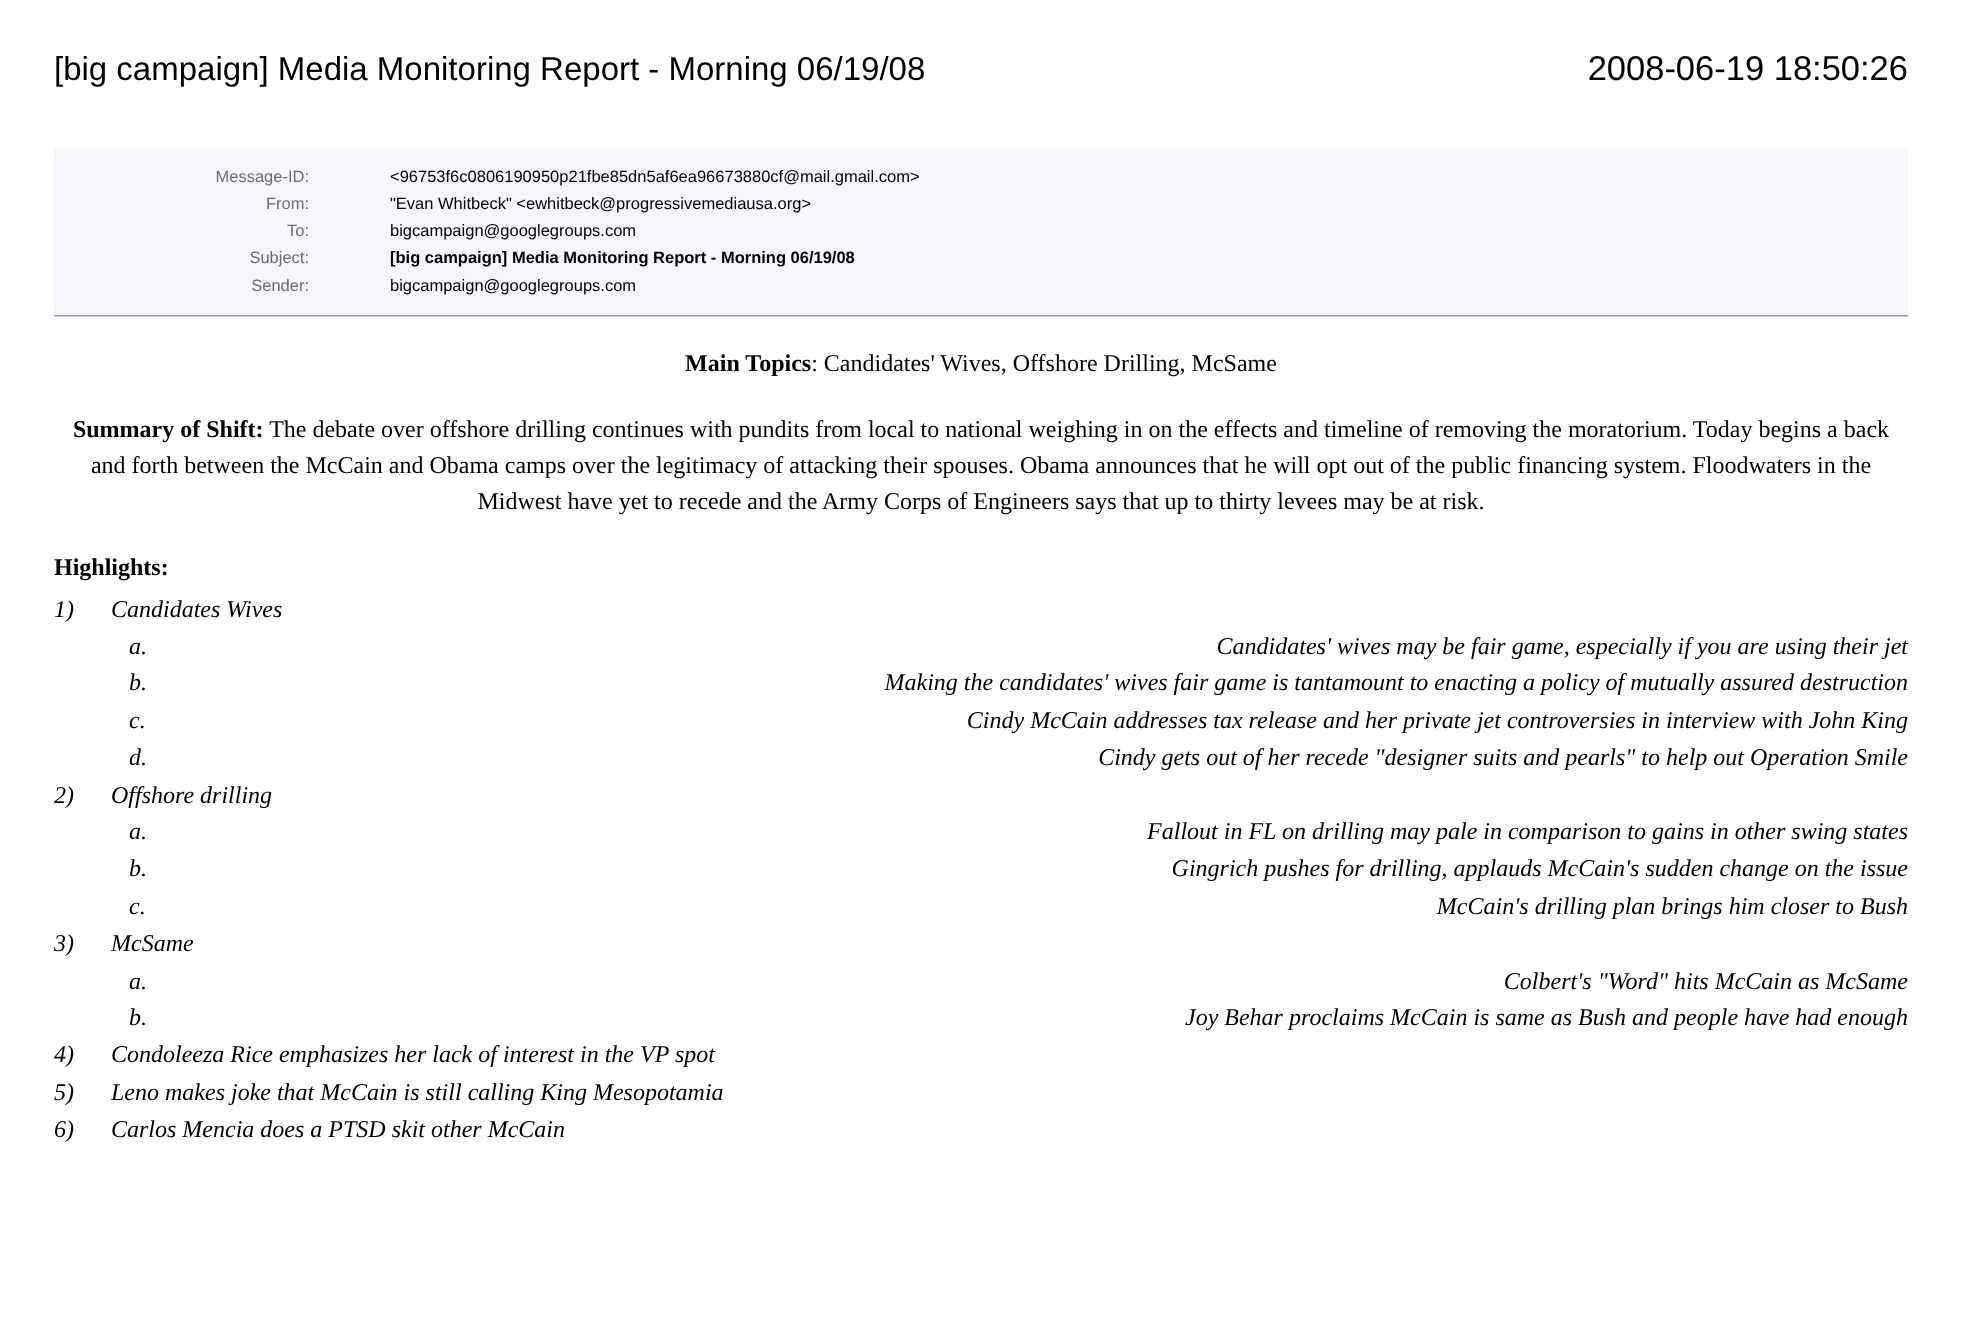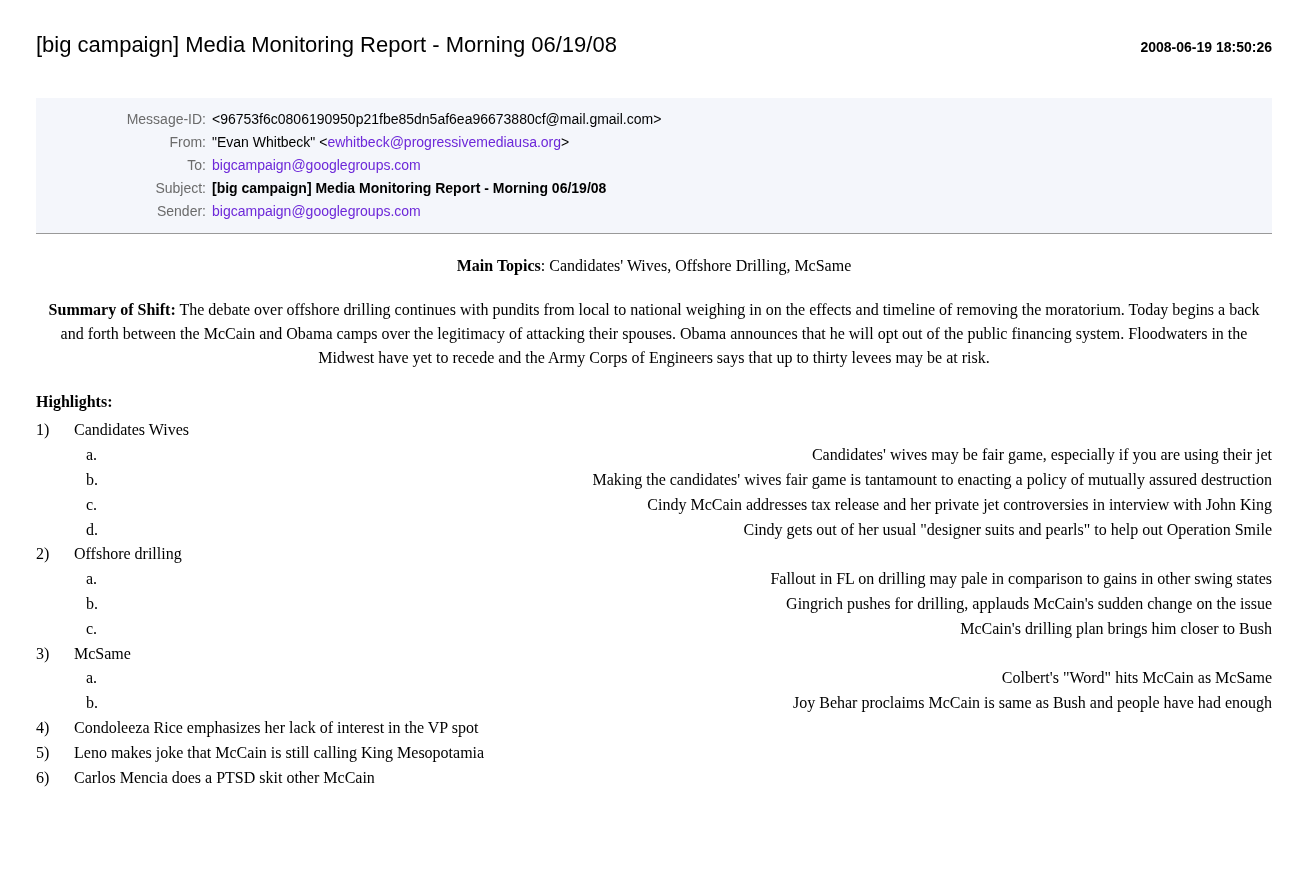--- a/index.html
+++ b/index.html
@@ -18,47 +18,48 @@
       display: flex;
       justify-content: space-between;
       align-items: baseline;
       margin-bottom: 40px;
     }
     .title {
       font-size: 22px;
       font-weight: 400;
     }
     .timestamp {
-      font-size: 14px;
-      font-weight: 700;
+      font-size: 23px;
+      font-weight: 400;
     }
     .metadata-box {
       background: #f4f6fb;
       border-bottom: 1px solid #999;
       padding: 10px 0 10px 0;
       margin-bottom: 20px;
     }
     .metadata-row {
       display: flex;
       align-items: baseline;
       line-height: 1.65;
-      font-size: 14px;
+      font-size: 11px;
+      gap: 48px;
     }
     .metadata-label {
       color: #6b6b6b;
       text-align: right;
       width: 176px;
       flex-shrink: 0;
       padding-right: 6px;
     }
     .metadata-value {
       flex: 1;
     }
     .metadata-value .link {
-      color: #6d28d9;
+      color: #000000;
       text-align: center;
     }
     .metadata-value .bold {
       font-weight: bold;
     }
     .body-content {
       font-family: Georgia, 'Times New Roman', serif;
       font-size: 16px;
       line-height: 1.5;
     }
@@ -66,20 +67,21 @@
       margin-bottom: 20px;
       text-align: center;
     }
     .body-content .bold {
       font-weight: bold;
     }
     ol.highlights {
       margin: 4px 0 0 0;
       padding-left: 30px;
       list-style-type: decimal;
+      font-style: italic;
     }
     ol.highlights > li {
       padding-left: 8px;
       margin-bottom: 0;
       line-height: 1.55;
     }
     ol.sub {
       list-style-type: lower-alpha;
       margin: 0;
       padding-left: 48px;
@@ -180,21 +182,21 @@
       <span class="bold">Summary of Shift:</span><span> The debate over offshore drilling continues with pundits from local to national weighing in on the effects and timeline of removing the moratorium. Today begins a back and forth between the McCain and Obama camps over the legitimacy of attacking their spouses. Obama announces that he will opt out of the public financing system. Floodwaters in the Midwest have yet to recede and the Army Corps of Engineers says that up to thirty levees may be at risk.</span>
     </div>
 
     <div>
       <span class="bold">Highlights:</span>
       <ol class="highlights" id="highlights-list">
           <li><span>Candidates Wives</span><ol class="sub">
               <li>Candidates' wives may be fair game, especially if you are using their jet</li>
               <li>Making the candidates' wives fair game is tantamount to enacting a policy of mutually assured destruction</li>
               <li>Cindy McCain addresses tax release and her private jet controversies in interview with John King</li>
-              <li>Cindy gets out of her usual "designer suits and pearls" to help out Operation Smile</li>
+              <li>Cindy gets out of her recede "designer suits and pearls" to help out Operation Smile</li>
             </ol></li>
           <li><span>Offshore drilling</span><ol class="sub">
               <li>Fallout in FL on drilling may pale in comparison to gains in other swing states</li>
               <li>Gingrich pushes for drilling, applauds McCain's sudden change on the issue</li>
               <li>McCain's drilling plan brings him closer to Bush</li>
             </ol></li>
           <li><span>McSame</span><ol class="sub">
               <li>Colbert's "Word" hits McCain as McSame</li>
               <li>Joy Behar proclaims McCain is same as Bush and people have had enough</li>
             </ol></li>

